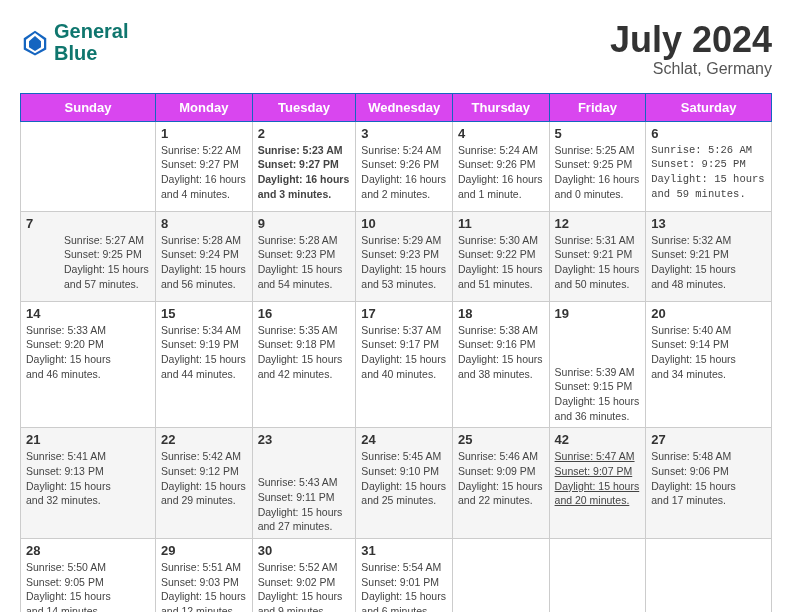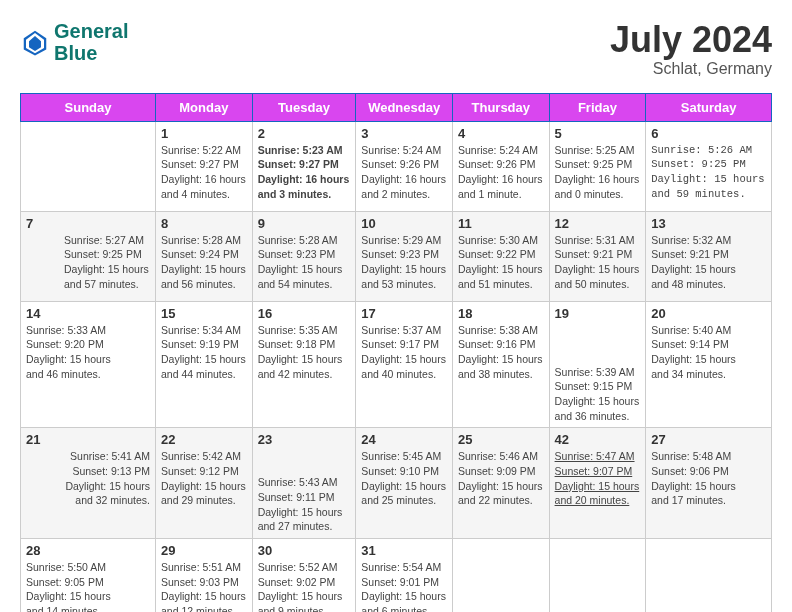--- a/index.html
+++ b/index.html
@@ -267,21 +267,21 @@
           <span class="day-num">20</span>
           <div class="day-info" style="white-space: pre-line;">Sunrise: 5:40 AM
 Sunset: 9:14 PM
 Daylight: 15 hours
 and 34 minutes.</div>
         </td>
       </tr>
       <tr>
         <td>
           <span class="day-num">21</span>
-          <div class="day-info" style="white-space: pre-line; text-align: right;">Sunrise: 5:41 AM
+          <div class="day-info" style="white-space: pre-line;">Sunrise: 5:41 AM
 Sunset: 9:13 PM
 Daylight: 15 hours
 and 32 minutes.</div>
         </td>
         <td>
           <span class="day-num">22</span>
           <div class="day-info" style="white-space: pre-line;">Sunrise: 5:42 AM
 Sunset: 9:12 PM
 Daylight: 15 hours
 and 29 minutes.</div>

